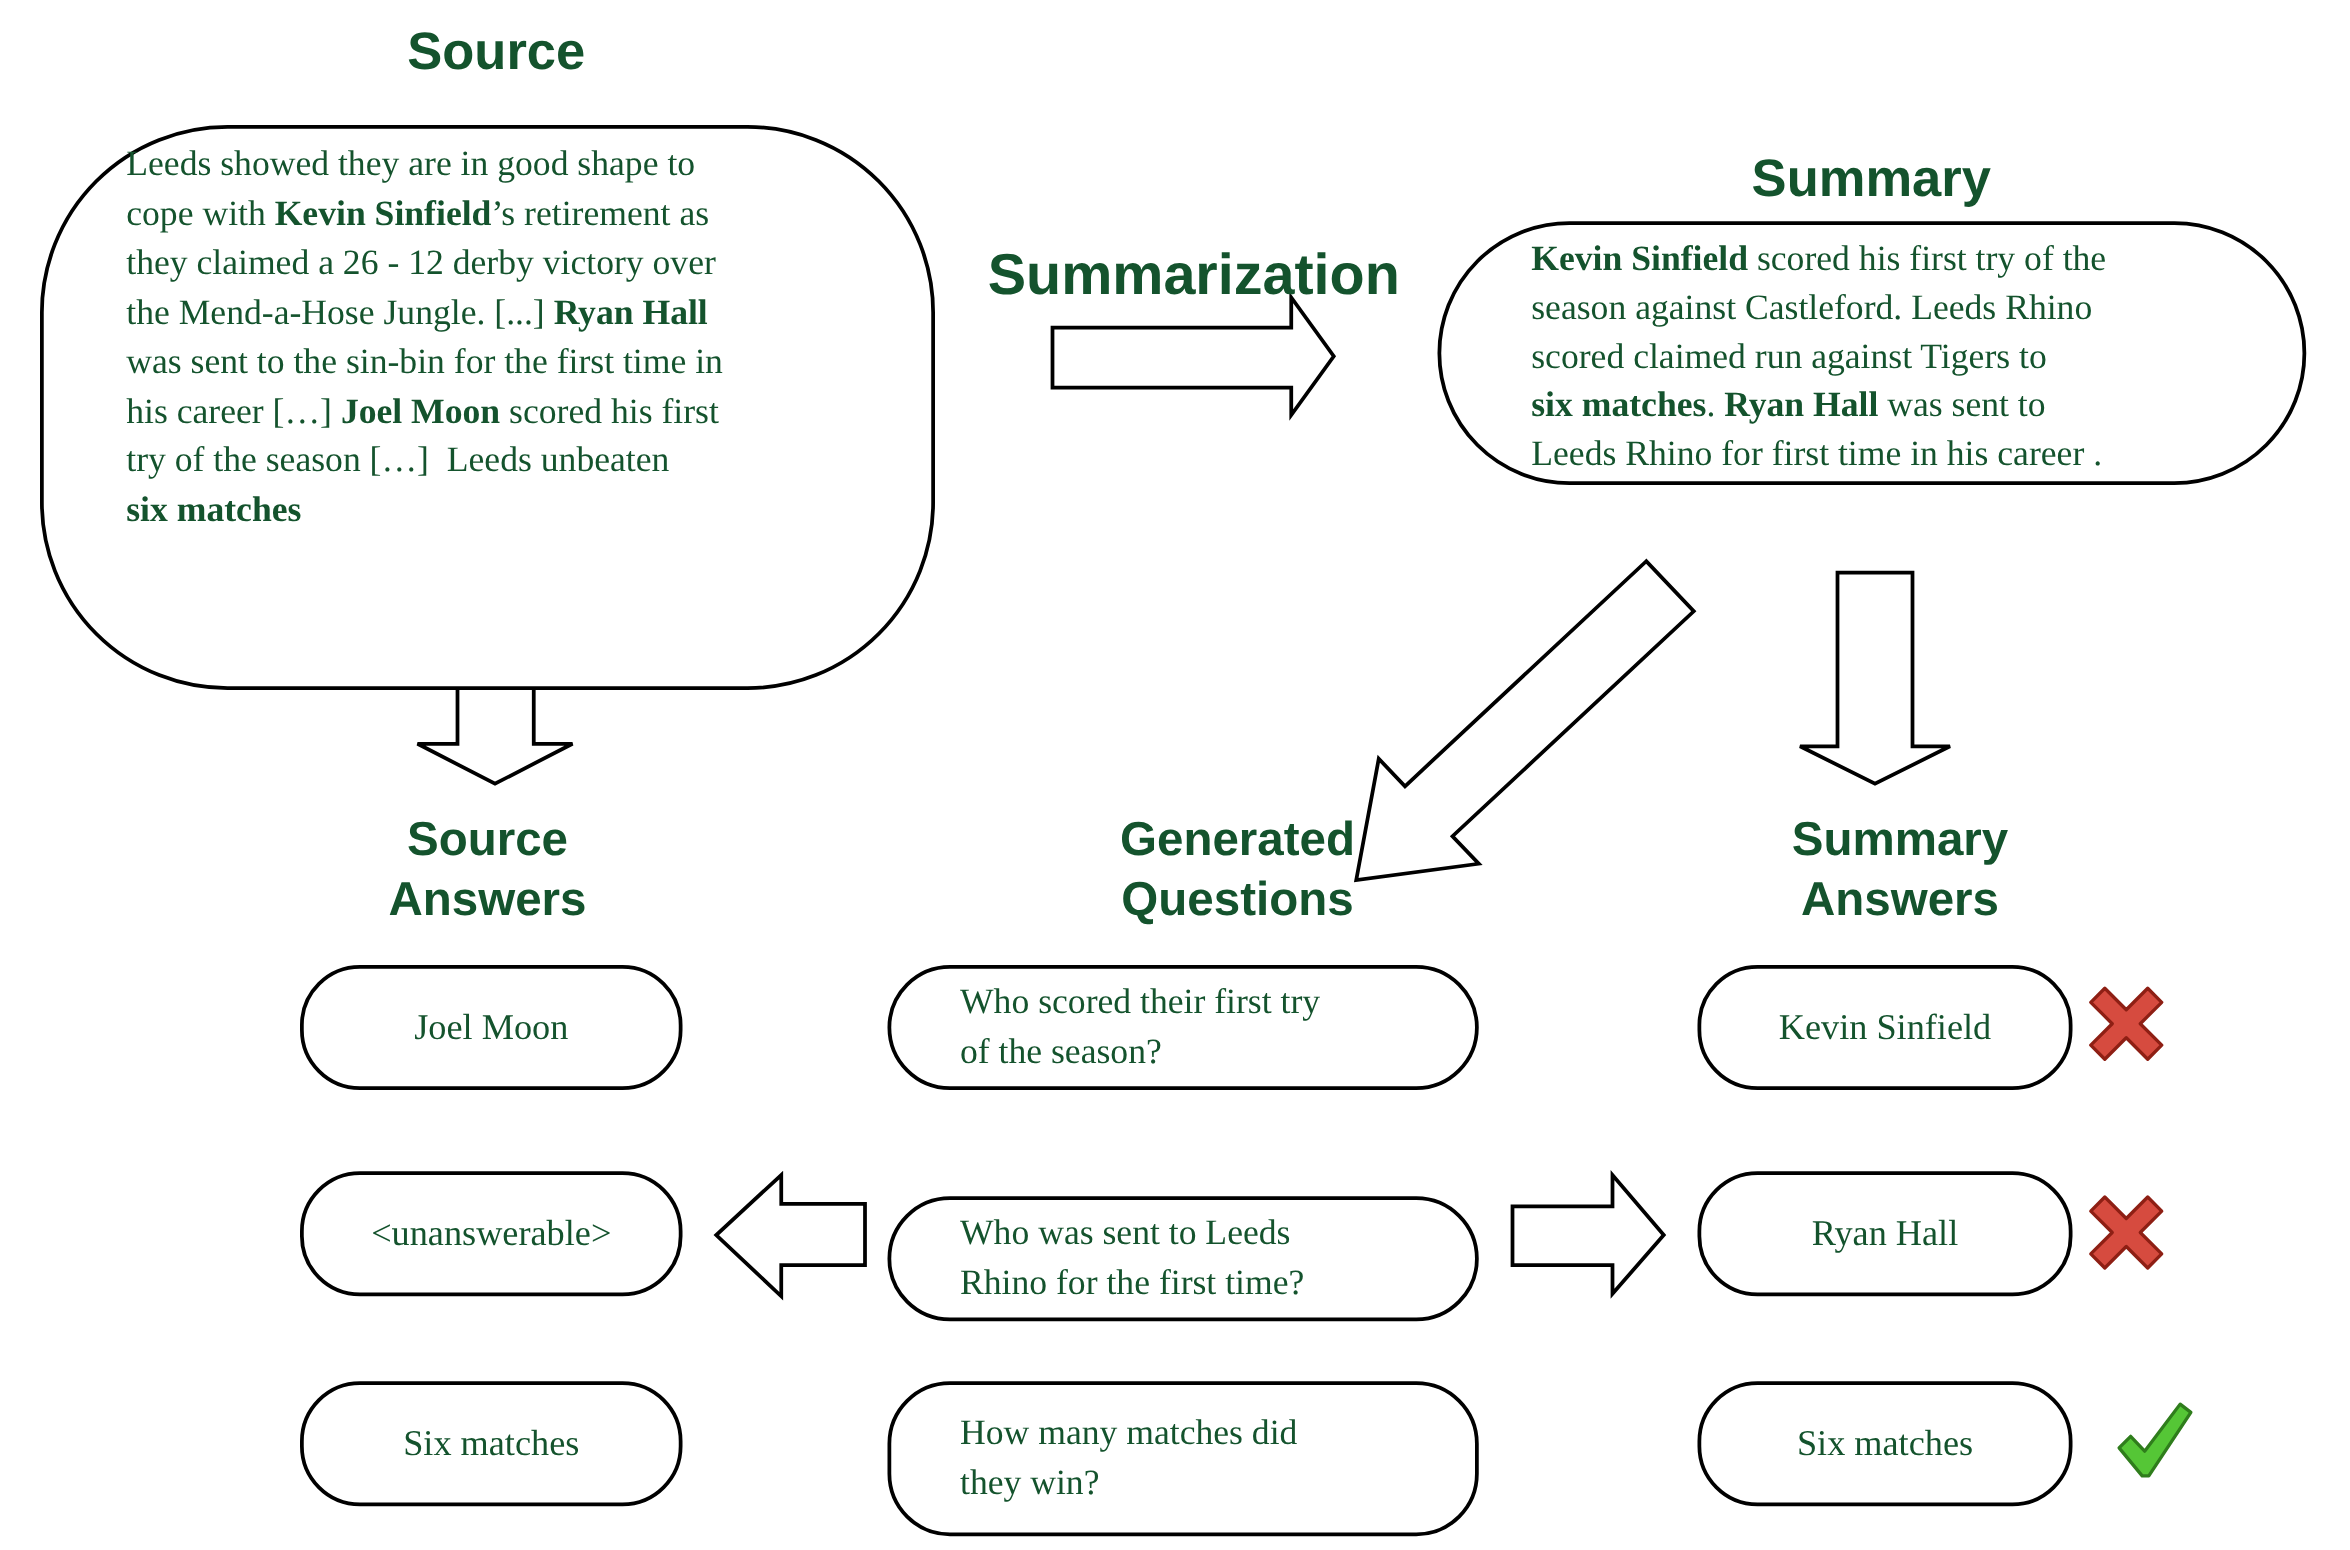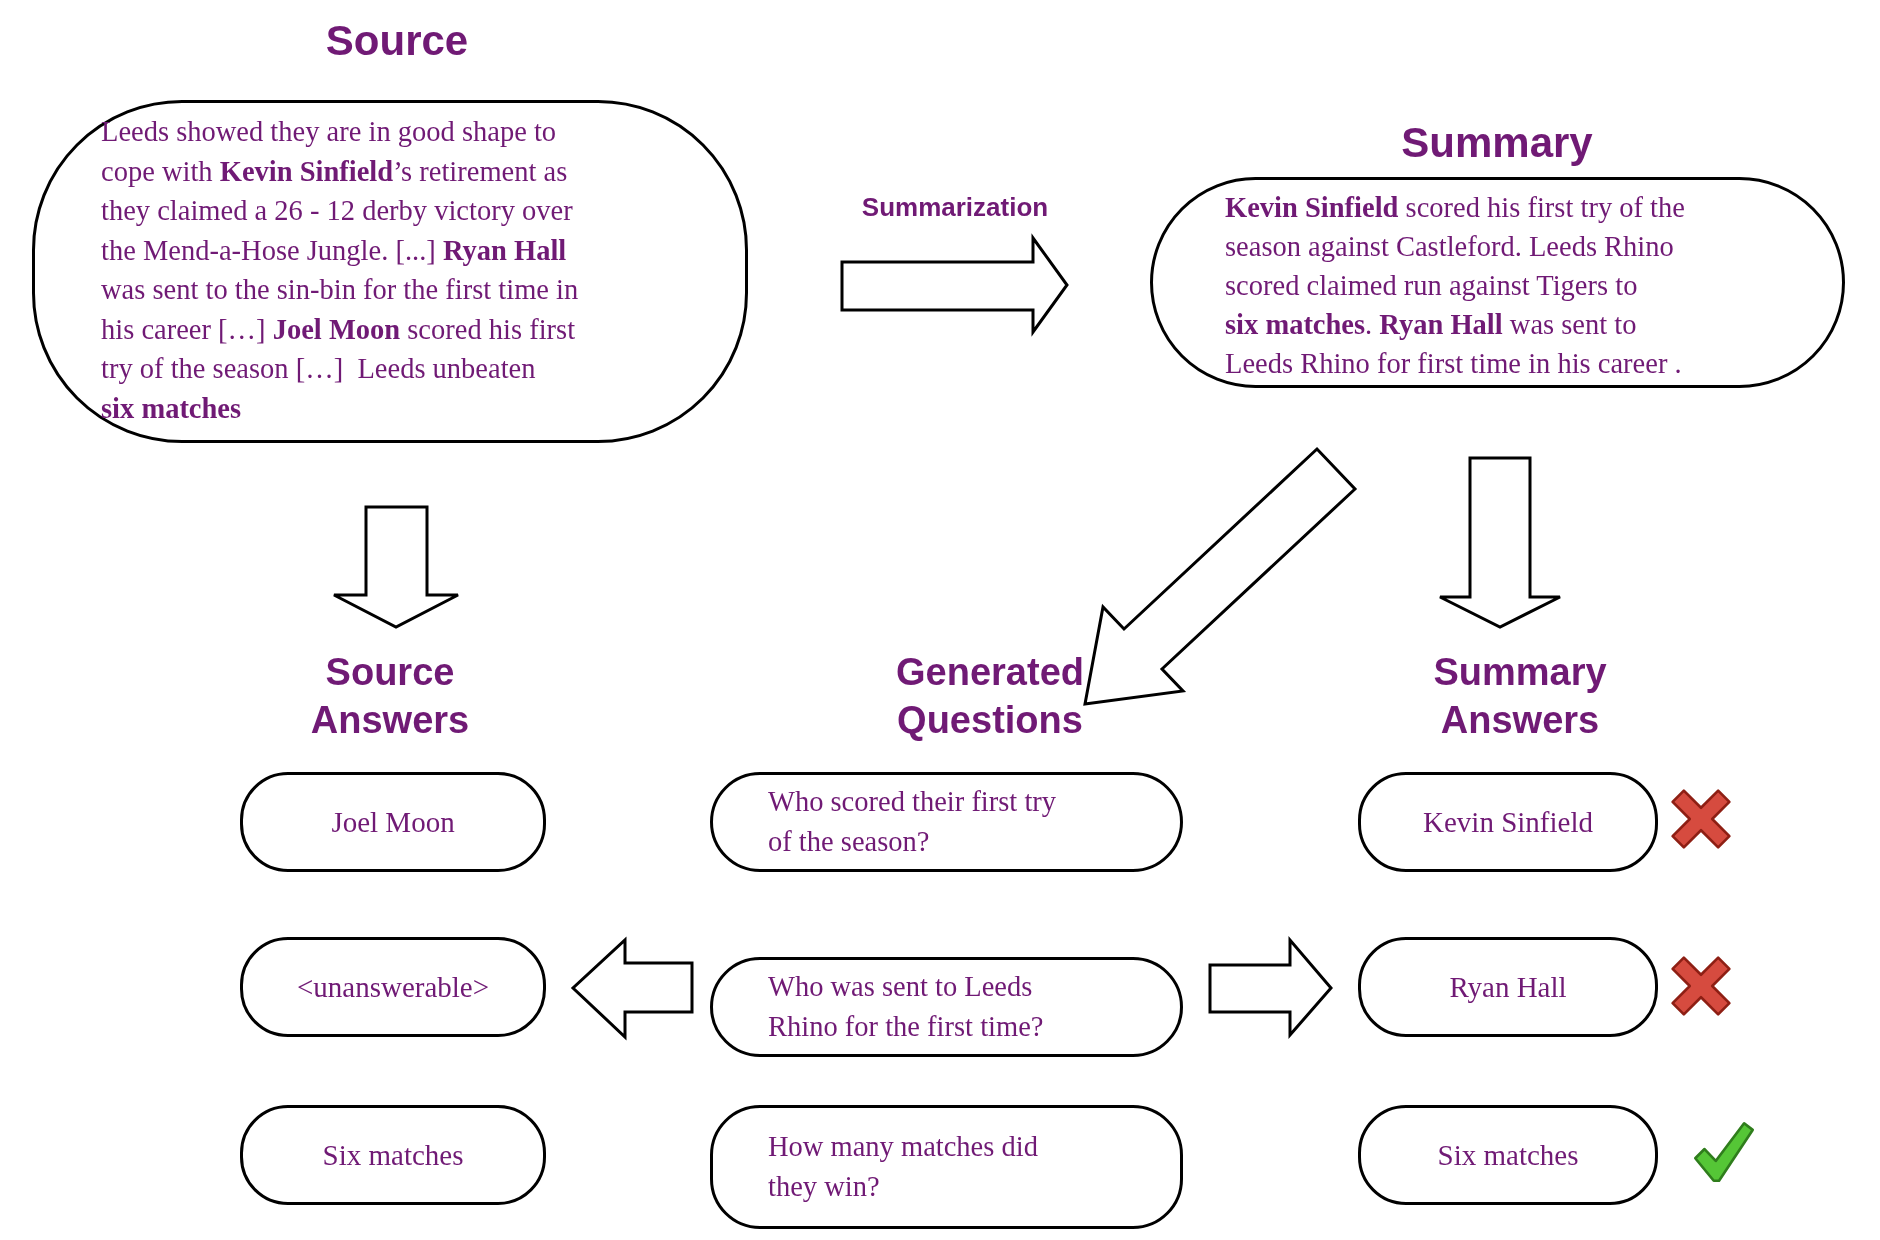--- a/index.html
+++ b/index.html
@@ -1,23 +1,23 @@
 <!DOCTYPE html>
 <html style="--cross-fill: #d64b3f; --cross-edge: #8e1f14; --check-fill: #55c636; --check-edge: #2f7d1c;"><head>
 <meta charset="utf-8">
 <style>
   html,body{margin:0;padding:0;background:#ffffff;}
   .canvas{position:relative;width:1880px;height:1240px;background:#fff;overflow:hidden;
-          font-family:"Liberation Serif", serif;color:#701a75;}
+          font-family:"Liberation Serif", serif;color:#14532d;}
   .arrows-layer{position:absolute;left:0;top:0;width:1880px;height:1240px;pointer-events:none;}
   .arrows-layer polygon{fill:#ffffff;stroke:#000000;stroke-width:3;stroke-linejoin:miter;}
   .sans-title{position:absolute;font-family:"Liberation Sans", sans-serif;font-weight:bold;
               transform:translateX(-50%);text-align:center;white-space:pre-line;line-height:1.18;}
   .bubble{position:absolute;border:3px solid #000;background:#fff;box-sizing:border-box;}
-  .source-bubble{left:32px;top:100px;width:716px;height:343px;border-radius:150px;}
+  .source-bubble{left:32px;top:100px;width:716px;height:452px;border-radius:150px;}
   .summary-bubble{left:1150px;top:177px;width:695px;height:211px;border-radius:106px;}
   .richtext{position:absolute;font-size:28.5px;}
   .richtext div{white-space:pre;}
   .richtext span.b{font-weight:bold;}
   .source-text{left:66px;top:9px;width:620px;line-height:39.5px;}
   .summary-text{left:72px;top:8px;width:600px;line-height:39px;}
   .col-header{font-size:38px;line-height:48px;}
   .oval{position:absolute;border:3px solid #000;border-radius:48px;background:#fff;
         box-sizing:border-box;display:flex;align-items:center;justify-content:center;
         font-size:29px;text-align:center;}
@@ -52,21 +52,21 @@
         <div><span>cope with </span><span class="b">Kevin Sinfield</span><span>’s retirement as</span></div>
         <div><span>they claimed a 26 - 12 derby victory over</span></div>
         <div><span>the Mend-a-Hose Jungle. [...] </span><span class="b">Ryan Hall</span></div>
         <div><span>was sent to the sin-bin for the first time in</span></div>
         <div><span>his career […] </span><span class="b">Joel Moon</span><span> scored his first</span></div>
         <div><span>try of the season […]  Leeds unbeaten</span></div>
         <div><span class="b">six matches</span></div>
       </div>
   </div>
 
-  <div class="sans-title" style="left:955px;top:192px;font-size:26px;">Summarization</div>
+  <div class="sans-title" style="left:955px;top:192px;font-size:46px;">Summarization</div>
 
   <div class="sans-title" style="left:1497px;top:118px;font-size:42px;">Summary</div>
 
   <div class="bubble summary-bubble">
     <div class="richtext summary-text">
         <div><span class="b">Kevin Sinfield</span><span> scored his first try of the</span></div>
         <div><span>season against Castleford. Leeds Rhino</span></div>
         <div><span>scored claimed run against Tigers to</span></div>
         <div><span class="b">six matches</span><span>. </span><span class="b">Ryan Hall</span><span> was sent to</span></div>
         <div><span>Leeds Rhino for first time in his career .</span></div>

